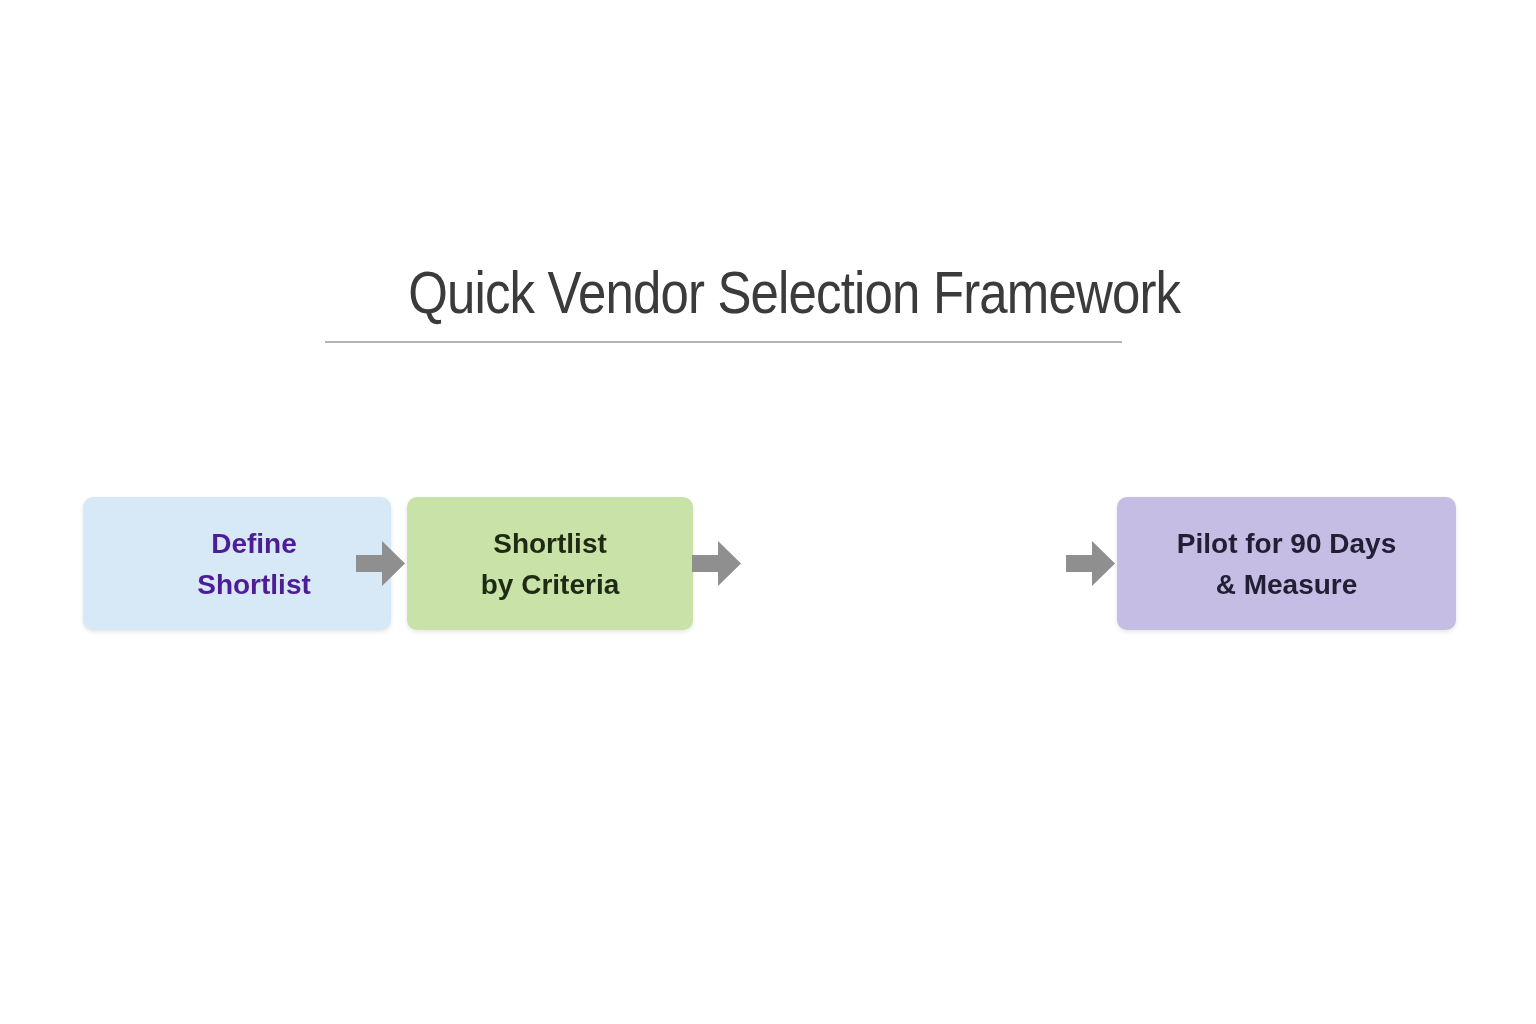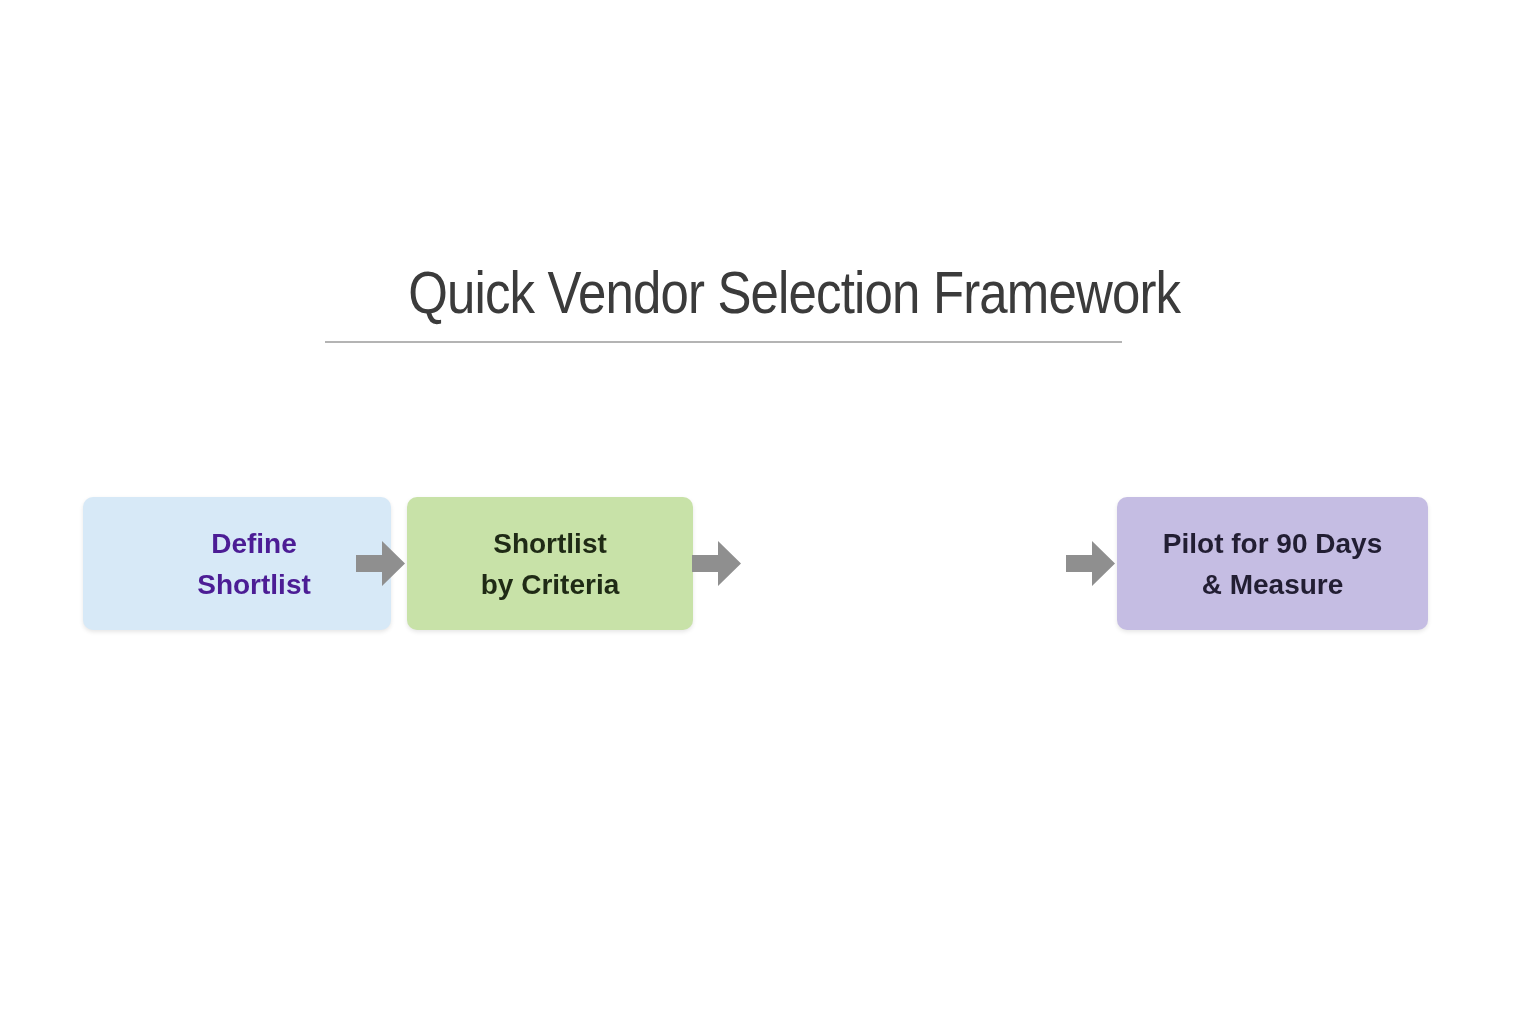--- a/index.html
+++ b/index.html
@@ -43,21 +43,21 @@
     align-items: center; justify-content: center;
     box-shadow: 0 2px 4px rgba(0,0,0,0.10);
     font-weight: 700;
     font-size: 28px;
     line-height: 41px;
     text-align: center;
   }
   .step-1 { left: 83px;   width: 274px; }
   .step-2 { left: 407px;  width: 286px; }
   .step-3 { left: 740px;  width: 327px; }
-  .step-4 { left: 1117px; width: 311px; }
+  .step-4 { left: 1117px; width: 339px; }
 
   .arrow {
     position: absolute;
     top: 540px; width: 50px; height: 47px;
   }
   .arrow-1 { left: 356px; }
   .arrow-2 { left: 692px; }
   .arrow-3 { left: 1066px; }
   .arrow svg { display: block; width: 100%; height: 100%; }
 </style>

